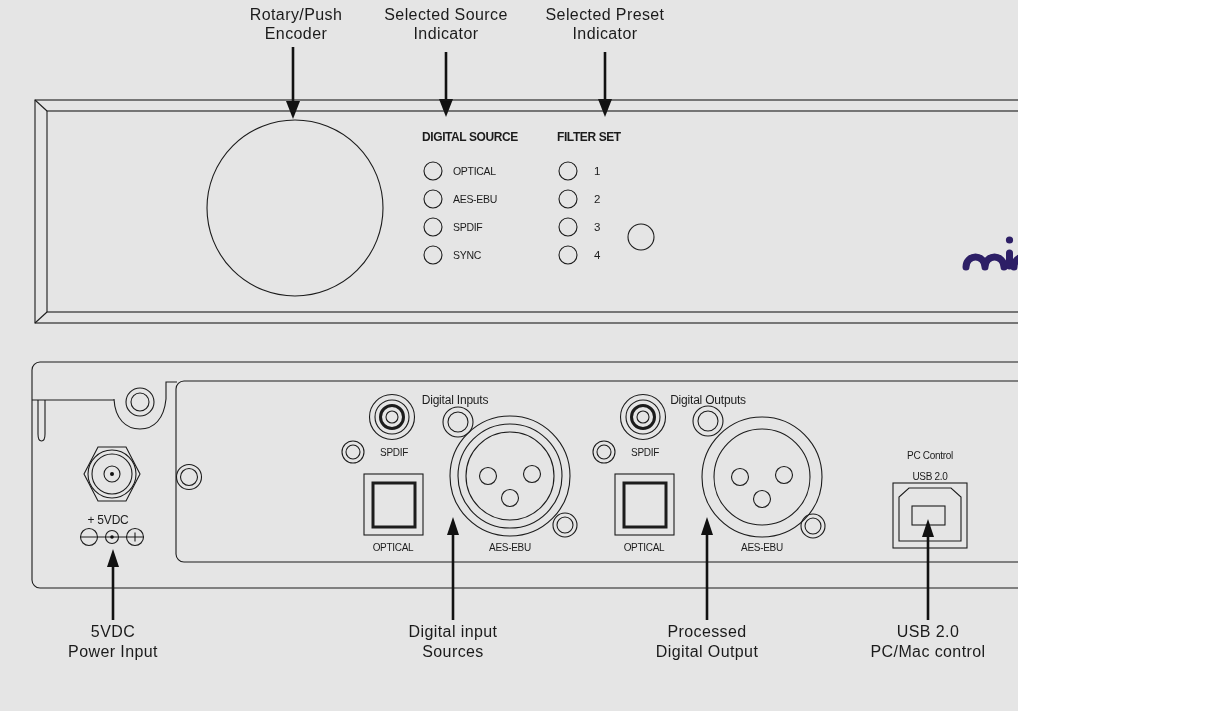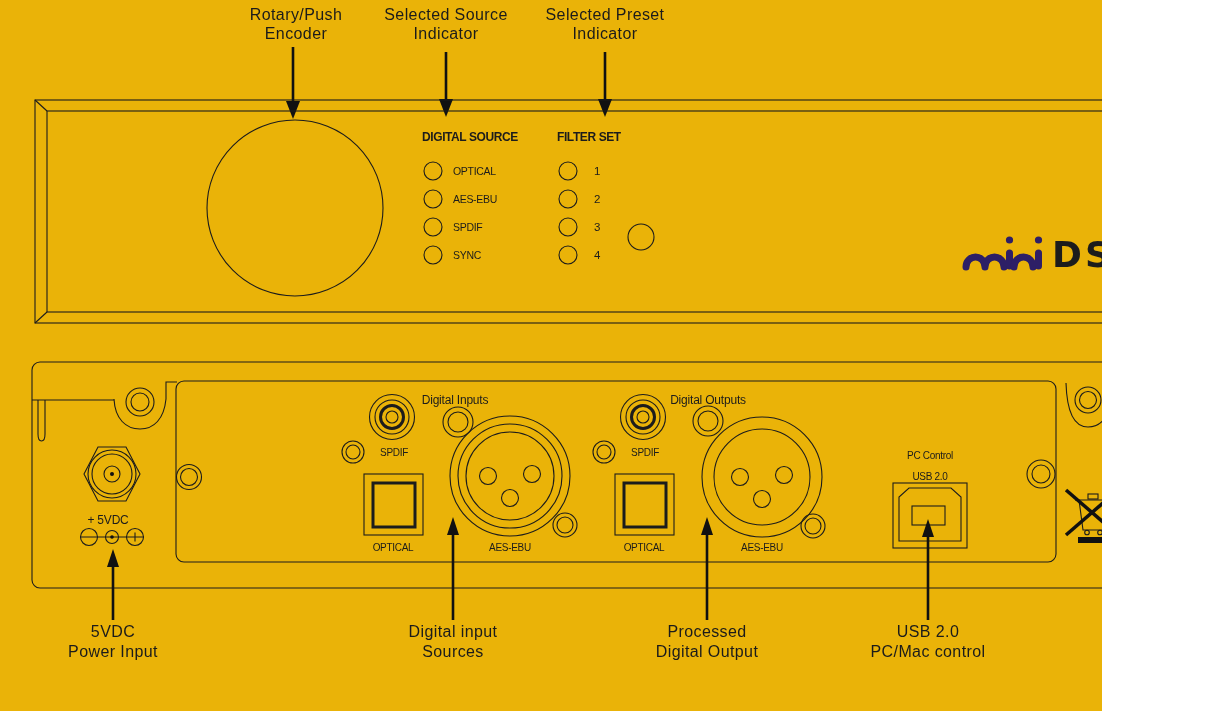--- a/index.html
+++ b/index.html
@@ -1,16 +1,16 @@
 <!DOCTYPE html>
 <html><head>
 <meta charset="utf-8">
 <style>
   html,body{margin:0;padding:0;background:#ffffff;}
-  .stage{position:relative;width:1102px;height:711px;background:#eab308;overflow:hidden;}
+  .stage{position:relative;width:1018px;height:711px;background:#e5e5e5;overflow:hidden;}
   svg{display:block;}
   
   .ln{stroke:#1c1c1c;fill:none;stroke-width:1.1;}
   .ln-thick{stroke:#1c1c1c;fill:none;stroke-width:3;}
   .arrow{stroke:#111111;fill:none;stroke-width:2.6;}
   .arrowhead{fill:#111111;stroke:none;}
   .solid{fill:#111111;stroke:none;}
   
   text{fill:#1c1c1c;font-family:"Liberation Sans",sans-serif;}
   .co{font-size:16px;letter-spacing:0.4px;fill:#1b1b1b;}

